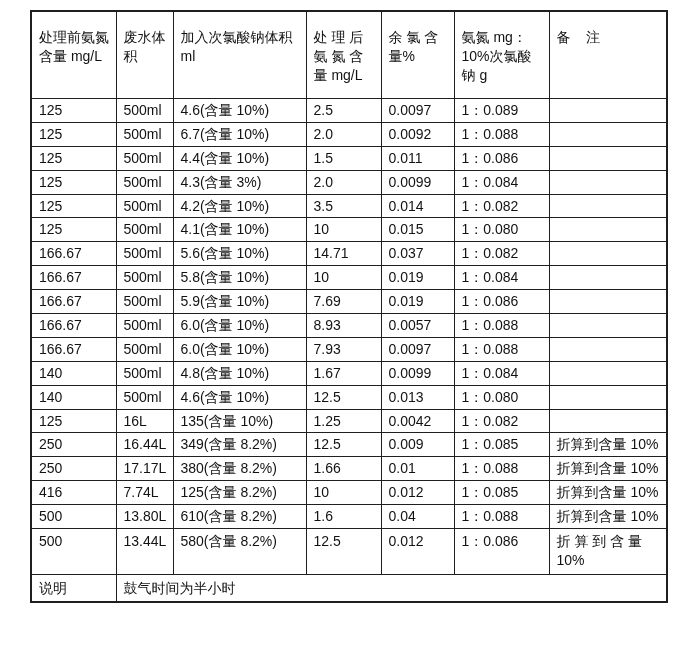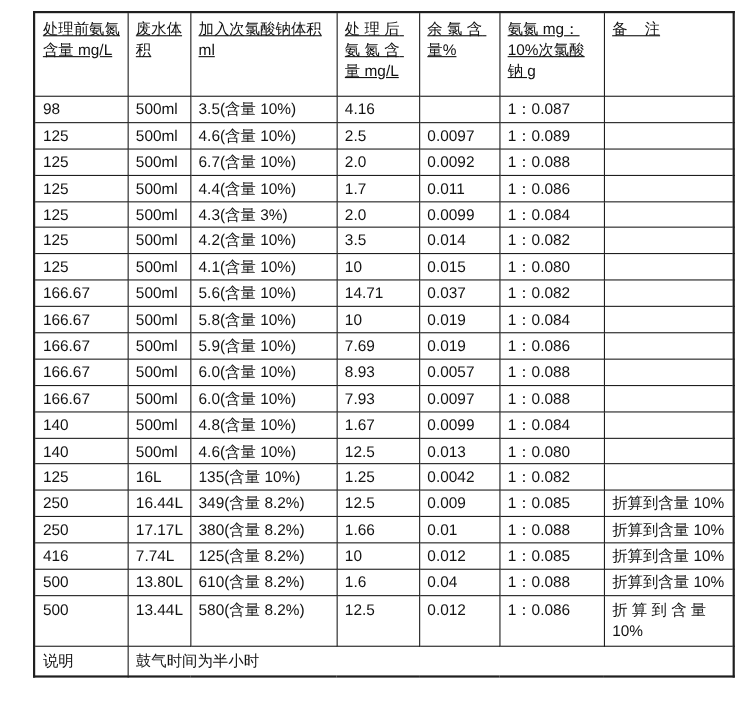--- a/index.html
+++ b/index.html
@@ -35,22 +35,21 @@
     padding: 2px 5px 2px 7px;
     text-align: left;
     overflow: hidden;
     white-space: pre-wrap;
     word-break: break-word;
     font-weight: normal;
   }
   table.data-table thead th {
     height: 68px;
     vertical-align: top;
-    padding-top: 5px;
-    text-decoration: underline;
+    padding-top: 16px;
   }
   table.data-table tbody td {
     height: 17px;
     vertical-align: middle;
   }
   table.data-table tr.tall-row td {
     height: 40px;
     vertical-align: top;
     padding-top: 3px;
   }
@@ -79,29 +78,20 @@
           <th>废水体积</th>
           <th>加入次氯酸钠体积ml</th>
           <th>处 理 后 氨 氮 含 量 mg/L</th>
           <th>余 氯 含 量%</th>
           <th>氨氮 mg：10%次氯酸钠 g</th>
           <th>备    注</th>
         </tr>
     </thead>
     <tbody>
         <tr>
-          <td>98</td>
-          <td>500ml</td>
-          <td>3.5(含量 10%)</td>
-          <td>4.16</td>
-          <td></td>
-          <td>1：0.087</td>
-          <td></td>
-        </tr>
-        <tr>
           <td>125</td>
           <td>500ml</td>
           <td>4.6(含量 10%)</td>
           <td>2.5</td>
           <td>0.0097</td>
           <td>1：0.089</td>
           <td></td>
         </tr>
         <tr>
           <td>125</td>
@@ -109,21 +99,21 @@
           <td>6.7(含量 10%)</td>
           <td>2.0</td>
           <td>0.0092</td>
           <td>1：0.088</td>
           <td></td>
         </tr>
         <tr>
           <td>125</td>
           <td>500ml</td>
           <td>4.4(含量 10%)</td>
-          <td>1.7</td>
+          <td>1.5</td>
           <td>0.011</td>
           <td>1：0.086</td>
           <td></td>
         </tr>
         <tr>
           <td>125</td>
           <td>500ml</td>
           <td>4.3(含量 3%)</td>
           <td>2.0</td>
           <td>0.0099</td>

